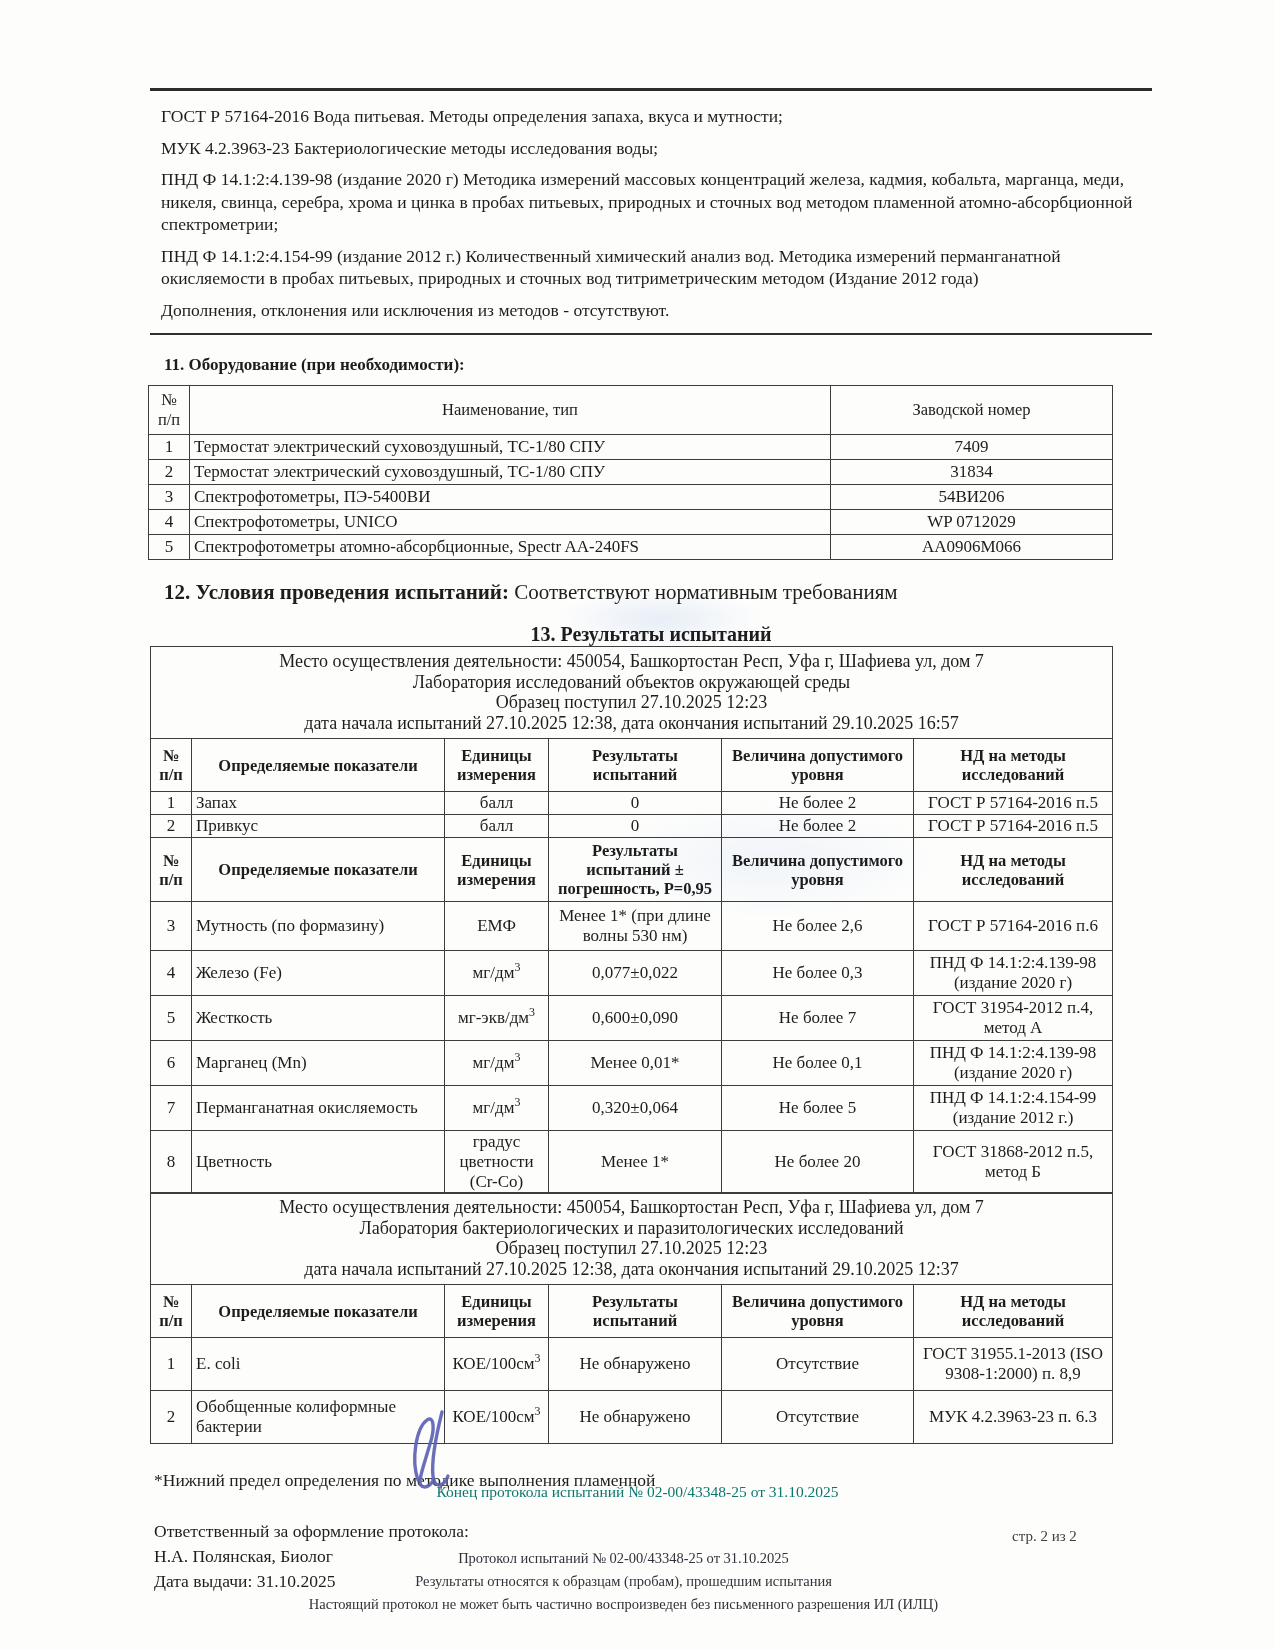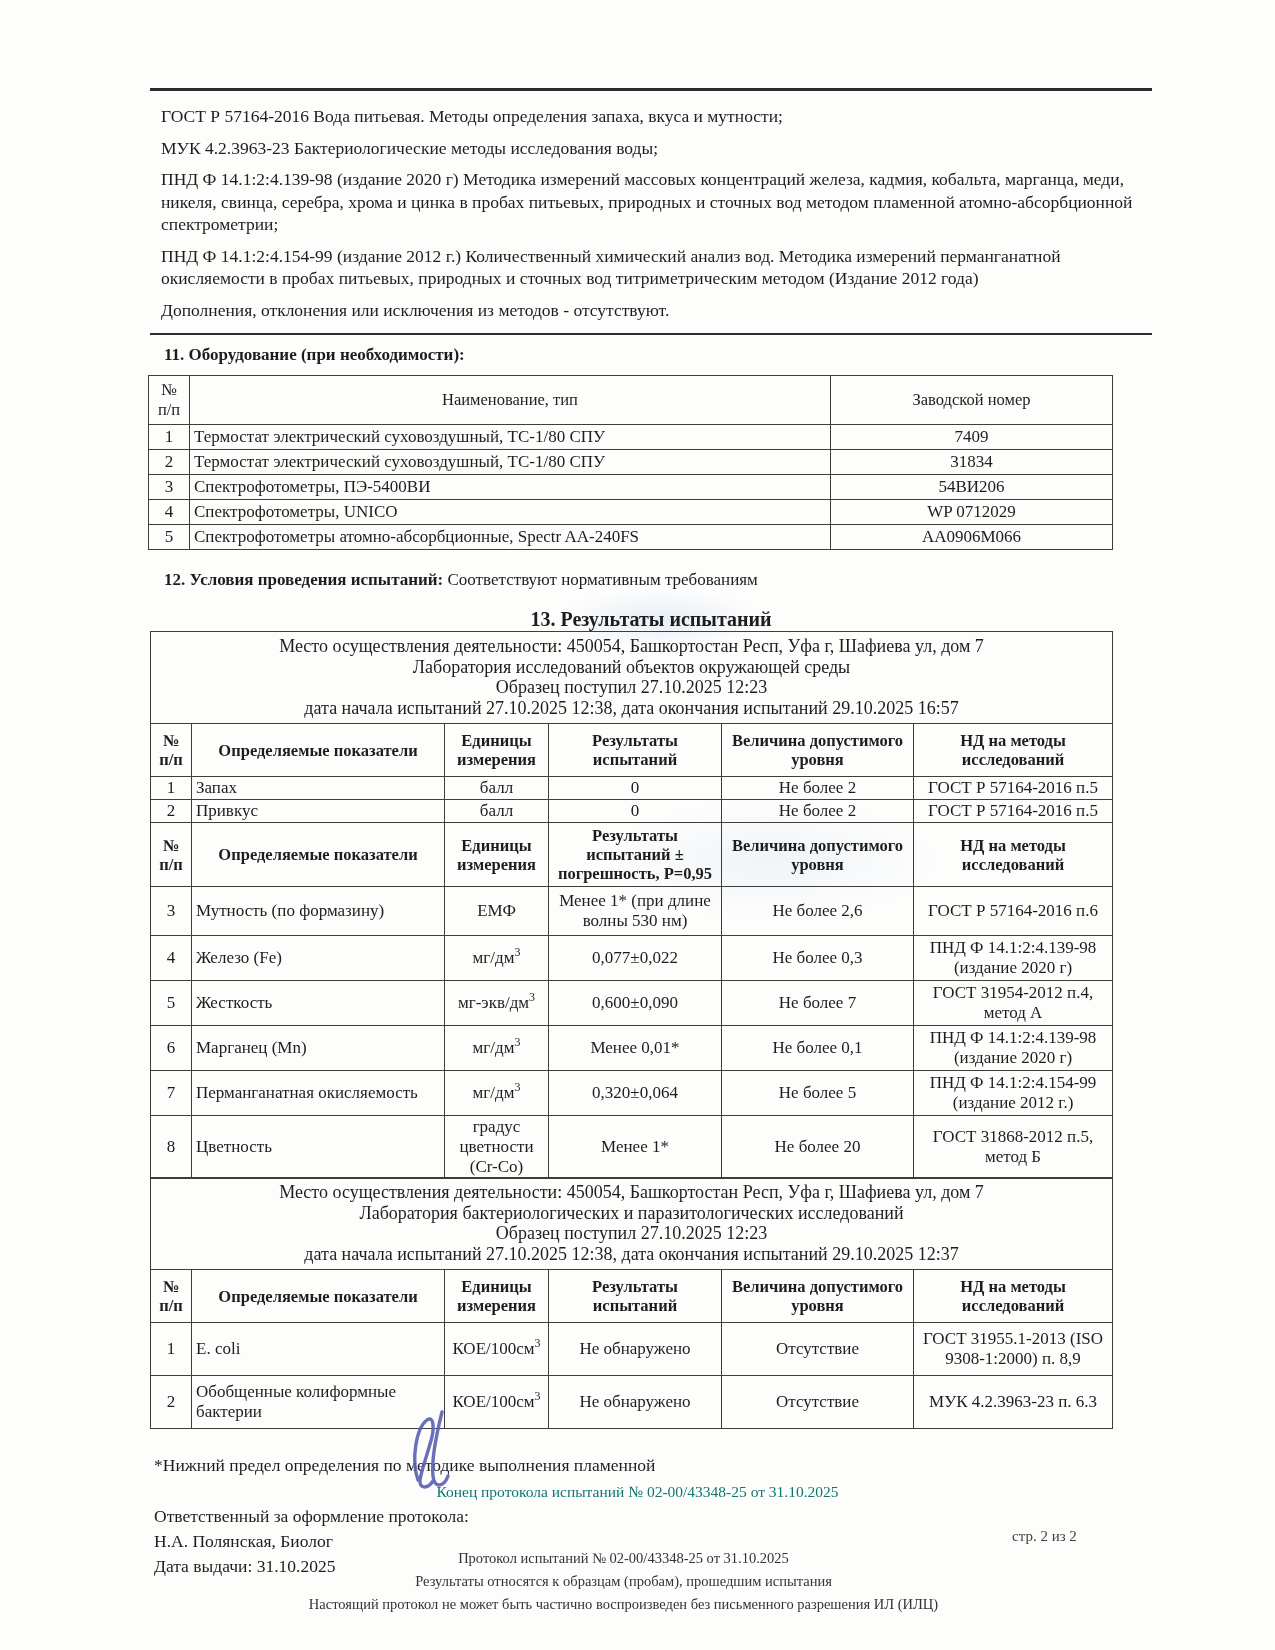--- a/index.html
+++ b/index.html
@@ -4,22 +4,22 @@
 <style>
   html,body{margin:0;padding:0;background:#e9e9e9;}
   .page{
     position:relative;width:1275px;height:1650px;margin:0 auto;
     background:#fdfdfc;color:#1d1d1d;overflow:hidden;
     font-family:"Liberation Serif","DejaVu Serif",serif;
   }
   .content{position:absolute;left:150px;top:88px;width:1002px;}
   .methods{border-top:3px solid #2c2c2c;border-bottom:2px solid #2f2f2f;padding:5px 0 3px 2px;}
   .methods p{margin:9px;font-size:17.5px;line-height:22.5px;}
-  .sec-title{font-weight:bold;font-size:17px;margin:10px 0 10px 14px;}
-  .sec12{margin:20px 0 0 14px;font-size:17px;}
+  .sec-title{font-weight:bold;font-size:17px;margin:20px 0 10px 14px;}
+  .sec12{margin:20px 0 0 14px;font-size:21px;}
   .sec12 b{font-weight:bold;}
   .h13{text-align:center;font-weight:bold;font-size:20px;margin:18px 0 0 0;}
 
   table{border-collapse:collapse;table-layout:fixed;}
   .eqp{width:964px;margin-left:-2px;}
   .eqp th,.eqp td{border:1.6px solid #3d3d3a;overflow:hidden;}
   .eqp th{font-weight:normal;font-size:16.5px;text-align:center;height:46px;line-height:20px;}
   .eqp td{font-size:17px;height:24px;padding:0 4px;}
   .eqp td.num{text-align:center;padding:0;}
   .eqp td.serial{text-align:center;}

